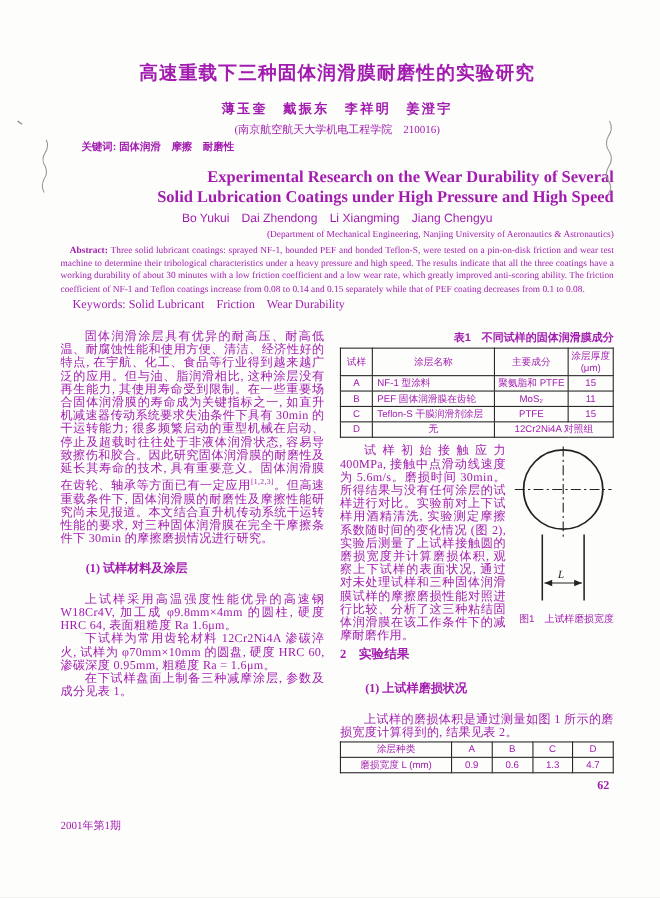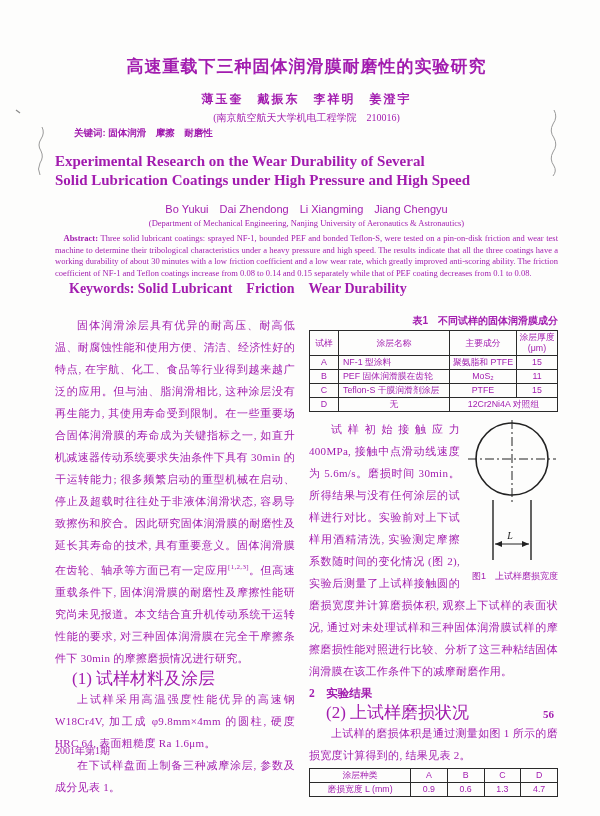--- a/index.html
+++ b/index.html
@@ -19,36 +19,36 @@
   .abstract-zh{
     margin:8px 0 0 0;font-size:9.5px;line-height:14px;text-align:justify;text-indent:2em;
     font-family:"Liberation Sans","DejaVu Sans",sans-serif;
   }
   .abstract-zh b{font-weight:bold;}
   .keywords-zh{
     margin:2px 0 0 0;font-size:9.5px;text-indent:2em;font-weight:bold;
     font-family:"Liberation Sans","DejaVu Sans",sans-serif;
   }
   .title-en{
-    margin:12px 0 0 0;text-align:left;font-size:15px;font-weight:bold;line-height:19px;
-  }
-  .authors-en{margin-top:12px;text-align:center;font-size:11px;font-family:"Liberation Sans","DejaVu Sans",sans-serif;}
-  .affil-en{margin-top:1px;text-align:center;font-size:8.5px;}
+    margin:12px 0 0 0;text-align:right;font-size:15px;font-weight:bold;line-height:19px;
+  }
+  .authors-en{margin-top:1px;text-align:center;font-size:11px;font-family:"Liberation Sans","DejaVu Sans",sans-serif;}
+  .affil-en{margin-top:1px;text-align:right;font-size:8.5px;}
   .abstract-en{margin:5px 0 0 0;font-size:8.5px;line-height:11.5px;text-align:justify;text-indent:1em;}
   .abstract-en b{font-weight:bold;}
-  .keywords-en{margin:1px 0 16px 0;font-size:14px;font-weight:bold;text-indent:1em;}
+  .keywords-en{margin:1px 0 16px 0;font-size:11px;font-weight:normal;text-indent:1em;}
   
   .columns{display:flex;gap:14px;margin-top:12px;}
   .col-left{flex:0 0 240px;}
   .col-right{flex:1;min-width:0;}
   .body-p{
-    margin:0;font-size:11px;line-height:22px;text-align:justify;text-indent:2em;letter-spacing:0.3px;
+    margin:0;font-size:11px;line-height:12px;text-align:justify;text-indent:2em;letter-spacing:0.3px;
   }
   .sec-head{margin:2px 0 0 0;font-size:11.5px;font-weight:bold;line-height:19px;}
-  .sub-head{margin:0;font-size:17px;line-height:19px;text-indent:1em;}
+  .sub-head{margin:12px;font-size:11px;line-height:19px;text-indent:1em;font-weight:bold;}
   sup{font-size:7px;}
   
   .tbl-title{text-align:right;font-size:10px;font-weight:bold;margin:0 0 2px 0;
     font-family:"Liberation Sans","DejaVu Sans",sans-serif;}
   table{border-collapse:collapse;width:100%;font-size:8.8px;
     font-family:"Liberation Sans","DejaVu Sans",sans-serif;}
   th,td{border:1px solid #2a2a2a;padding:1px 2px;text-align:center;line-height:11px;}
   th{font-weight:normal;}
   .t1-name{text-align:left;padding-left:4px;}
   .tbl2{margin-top:2px;}
@@ -93,20 +93,21 @@
 
   <p class="abstract-en"><b>Abstract: </b><span>Three solid lubricant coatings: sprayed NF-1, bounded PEF and bonded Teflon-S, were tested on a pin-on-disk friction and wear test machine to determine their tribological characteristics under a heavy pressure and high speed. The results indicate that all the three coatings have a working durability of about 30 minutes with a low friction coefficient and a low wear rate, which greatly improved anti-scoring ability. The friction coefficient of NF-1 and Teflon coatings increase from 0.08 to 0.14 and 0.15 separately while that of PEF coating decreases from 0.1 to 0.08.</span></p>
   <p class="keywords-en"><span>Keywords: </span><span>Solid Lubricant　Friction　Wear Durability</span></p>
 
   <div class="columns">
 
     <div class="col-left">
       <p class="body-p"><span>固体润滑涂层具有优异的耐高压、耐高低温、耐腐蚀性能和使用方便、清洁、经济性好的特点, 在宇航、化工、食品等行业得到越来越广泛的应用。但与油、脂润滑相比, 这种涂层没有再生能力, 其使用寿命受到限制。在一些重要场合固体润滑膜的寿命成为关键指标之一, 如直升机减速器传动系统要求失油条件下具有 30min 的干运转能力; 很多频繁启动的重型机械在启动、停止及超载时往往处于非液体润滑状态, 容易导致擦伤和胶合。因此研究固体润滑膜的耐磨性及延长其寿命的技术, 具有重要意义。固体润滑膜在齿轮、轴承等方面已有一定应用</span><sup>[1,2,3]</sup><span>。但高速重载条件下, 固体润滑膜的耐磨性及摩擦性能研究尚未见报道。本文结合直升机传动系统干运转性能的要求, 对三种固体润滑膜在完全干摩擦条件下 30min 的摩擦磨损情况进行研究。</span></p>
       <p class="sub-head">(1) 试样材料及涂层</p>
       <p class="body-p">上试样采用高温强度性能优异的高速钢 W18Cr4V, 加工成 φ9.8mm×4mm 的圆柱, 硬度 HRC 64, 表面粗糙度 Ra 1.6μm。</p>
+      <p class="body-p">下试样为常用齿轮材料 12Cr2Ni4A 渗碳淬火, 试样为 φ70mm×10mm 的圆盘, 硬度 HRC 60, 渗碳深度 0.95mm, 粗糙度 Ra = 1.6μm。</p>
       <p class="body-p">在下试样盘面上制备三种减摩涂层, 参数及成分见表 1。</p>
 
     </div>
 
     <div class="col-right">
 
       <p class="tbl-title">表1　不同试样的固体润滑膜成分</p>
       <table>
         <thead>
           <tr>
@@ -159,21 +160,21 @@
             <path d="M29,126 l7,-3 v6 z" fill="#222"></path>
             <path d="M63,126 l-7,-3 v6 z" fill="#222"></path>
             <text x="44" y="121" font-size="10" font-style="italic" text-anchor="middle" fill="#222" font-family="Liberation Serif, serif">L</text>
           </svg>
           <div class="fig-cap">图1　上试样磨损宽度</div>
         </div>
         <p class="body-p" style="text-indent:2em;">试样初始接触应力 400MPa, 接触中点滑动线速度为 5.6m/s。磨损时间 30min。所得结果与没有任何涂层的试样进行对比。实验前对上下试样用酒精清洗, 实验测定摩擦系数随时间的变化情况 (图 2), 实验后测量了上试样接触圆的磨损宽度并计算磨损体积, 观察上下试样的表面状况, 通过对未处理试样和三种固体润滑膜试样的摩擦磨损性能对照进行比较、分析了这三种粘结固体润滑膜在该工作条件下的减摩耐磨作用。</p>
       </div>
 
       <p class="sec-head" style="clear:both;">2　实验结果</p>
-      <p class="sub-head">(2) 上试样磨损状况</p>
+      <p class="sub-head">(1) 上试样磨损状况</p>
       <p class="body-p">上试样的磨损体积是通过测量如图 1 所示的磨损宽度计算得到的, 结果见表 2。</p>
 
       <table class="tbl2">
         <thead>
           <tr>
             <th style="width:96px">涂层种类</th>
             <th>A</th>
             <th>B</th>
             <th>C</th>
             <th>D</th>
@@ -188,15 +189,15 @@
             <td>4.7</td>
           </tr>
 
         </tbody>
       </table>
 
     </div>
   </div>
 
   <div class="footer-issue">2001年第1期</div>
-  <div class="page-num">56</div>
+  <div class="page-num">62</div>
 
 </div>
 
 </body></html>

